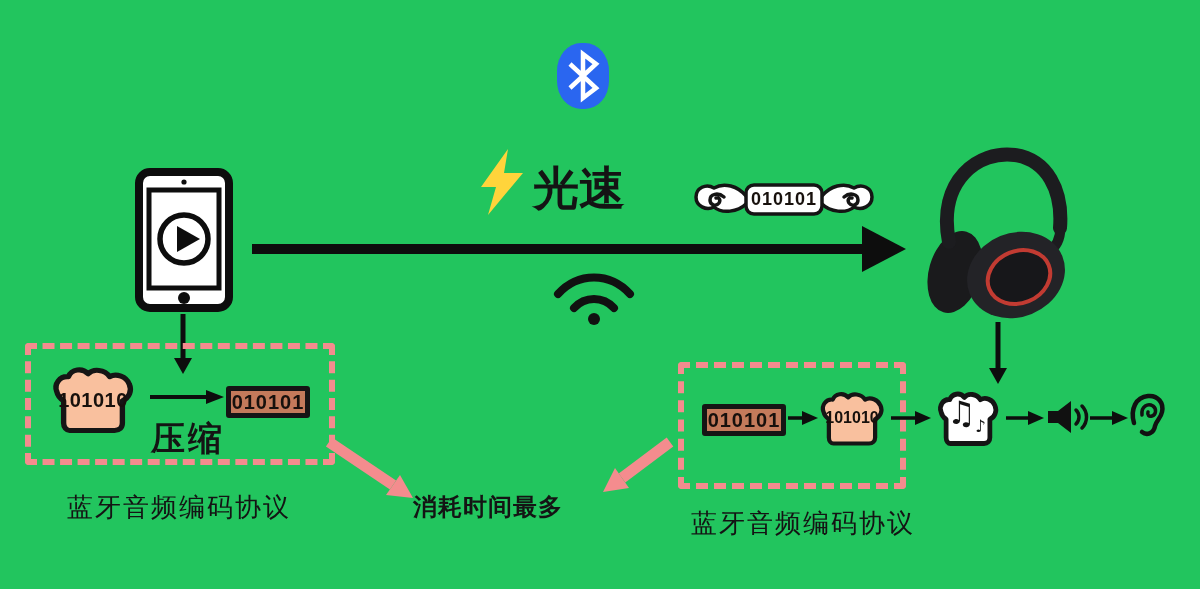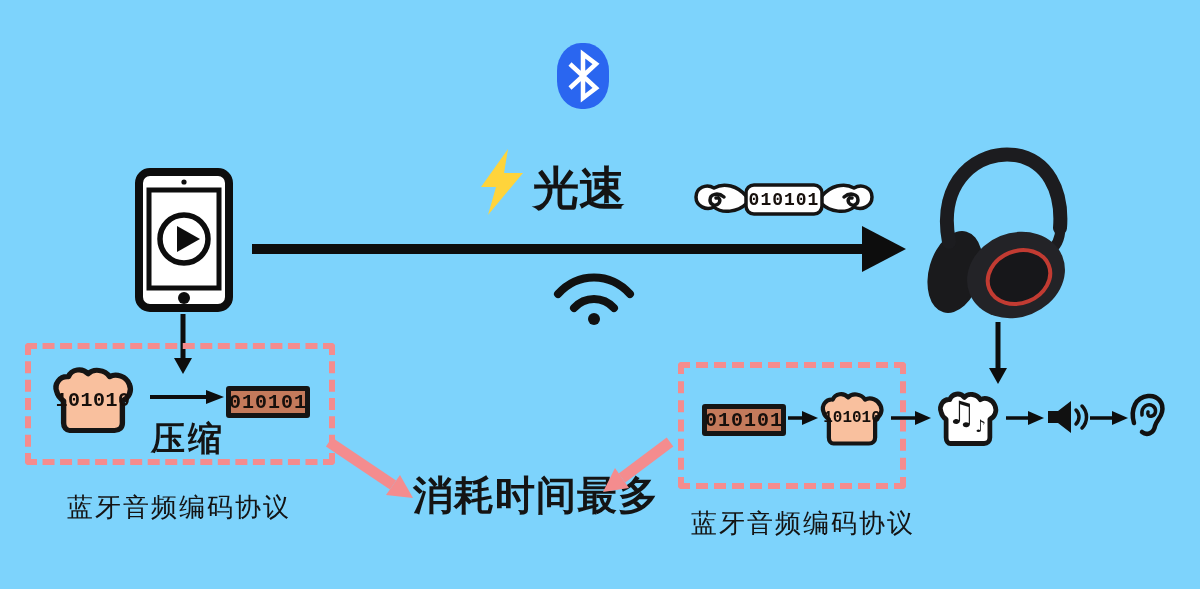--- a/index.html
+++ b/index.html
@@ -1,22 +1,22 @@
 <!DOCTYPE html>
 <html><head>
 <meta charset="utf-8">
 <style>
   html,body{margin:0;padding:0;background:#ffffff;}
   #stage{
-    position:relative;width:1200px;height:589px;background:#7dd3fc;overflow:hidden;
+    position:relative;width:1200px;height:589px;background:#22c55e;overflow:hidden;
     font-family:"DejaVu Sans","Liberation Sans",sans-serif;color:#141414;
   }
   .abs{position:absolute;}
   .cn{font-family:"DejaVu Sans","Liberation Sans",sans-serif;color:#141414;white-space:nowrap;}
-  .bin{font-family:Liberation Mono, monospace;font-weight:700;color:#17100c;}
+  .bin{font-family:Liberation Sans, sans-serif;font-weight:700;color:#17100c;}
   .dashed-box{
     border:6px dashed #F48C8E;border-radius:4px;background:transparent;
   }
   .brown-chip{
     background:#C47A5B;border:5px solid #151515;border-radius:3px;
     display:flex;align-items:center;justify-content:center;
     font-size:20px;letter-spacing:1px;
   }
   .toast-label{
     position:absolute;left:0;right:0;text-align:center;
@@ -134,21 +134,21 @@
 
   <div class="abs cn caption" style="left:67px;top:490px;">蓝牙音频编码协议</div>
 
   <div class="abs" style="left:323px;top:436px;">
     <svg width="98" height="68" viewBox="0 0 98 68">
       <line x1="6" y1="6" x2="70" y2="49" stroke="#F48C8E" stroke-width="11"></line>
       <polygon points="63,59 77,39 90,62" fill="#F48C8E"></polygon>
     </svg>
   </div>
 
-  <div class="abs cn" style="left:413px;top:468px;font-size:40px;font-weight:800;letter-spacing:1px;font-family:Liberation Serif, serif;">消耗时间最多</div>
+  <div class="abs cn" style="left:413px;top:491px;font-size:24px;font-weight:800;letter-spacing:1px;font-family:Liberation Serif, serif;">消耗时间最多</div>
 
   <div class="abs" style="left:596px;top:438px;">
     <svg width="82" height="62" viewBox="0 0 82 62">
       <line x1="74" y1="4" x2="26" y2="40" stroke="#F48C8E" stroke-width="11"></line>
       <polygon points="19,30 33,50 7,54" fill="#F48C8E"></polygon>
     </svg>
   </div>
 
   <div class="abs dashed-box" style="left:678px;top:362px;width:216px;height:115px;"></div>
 

